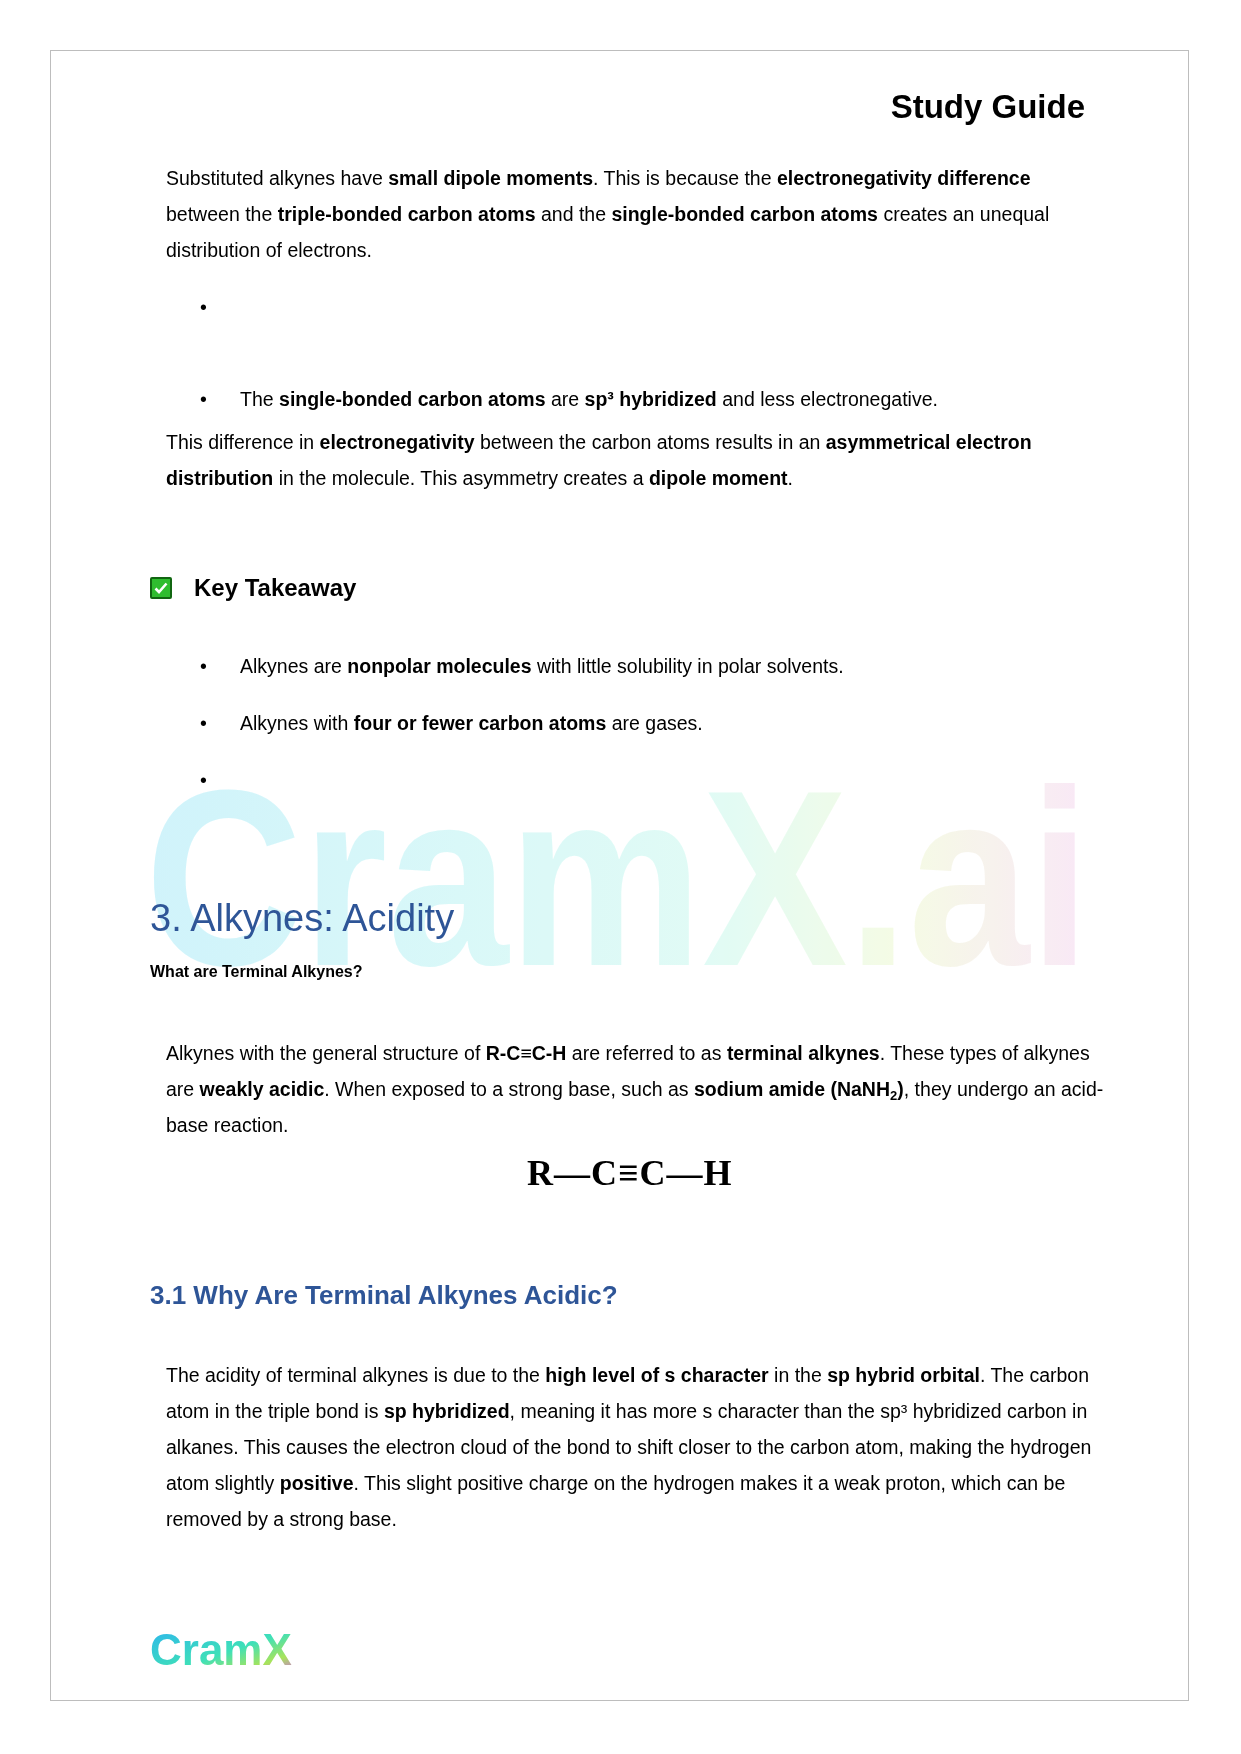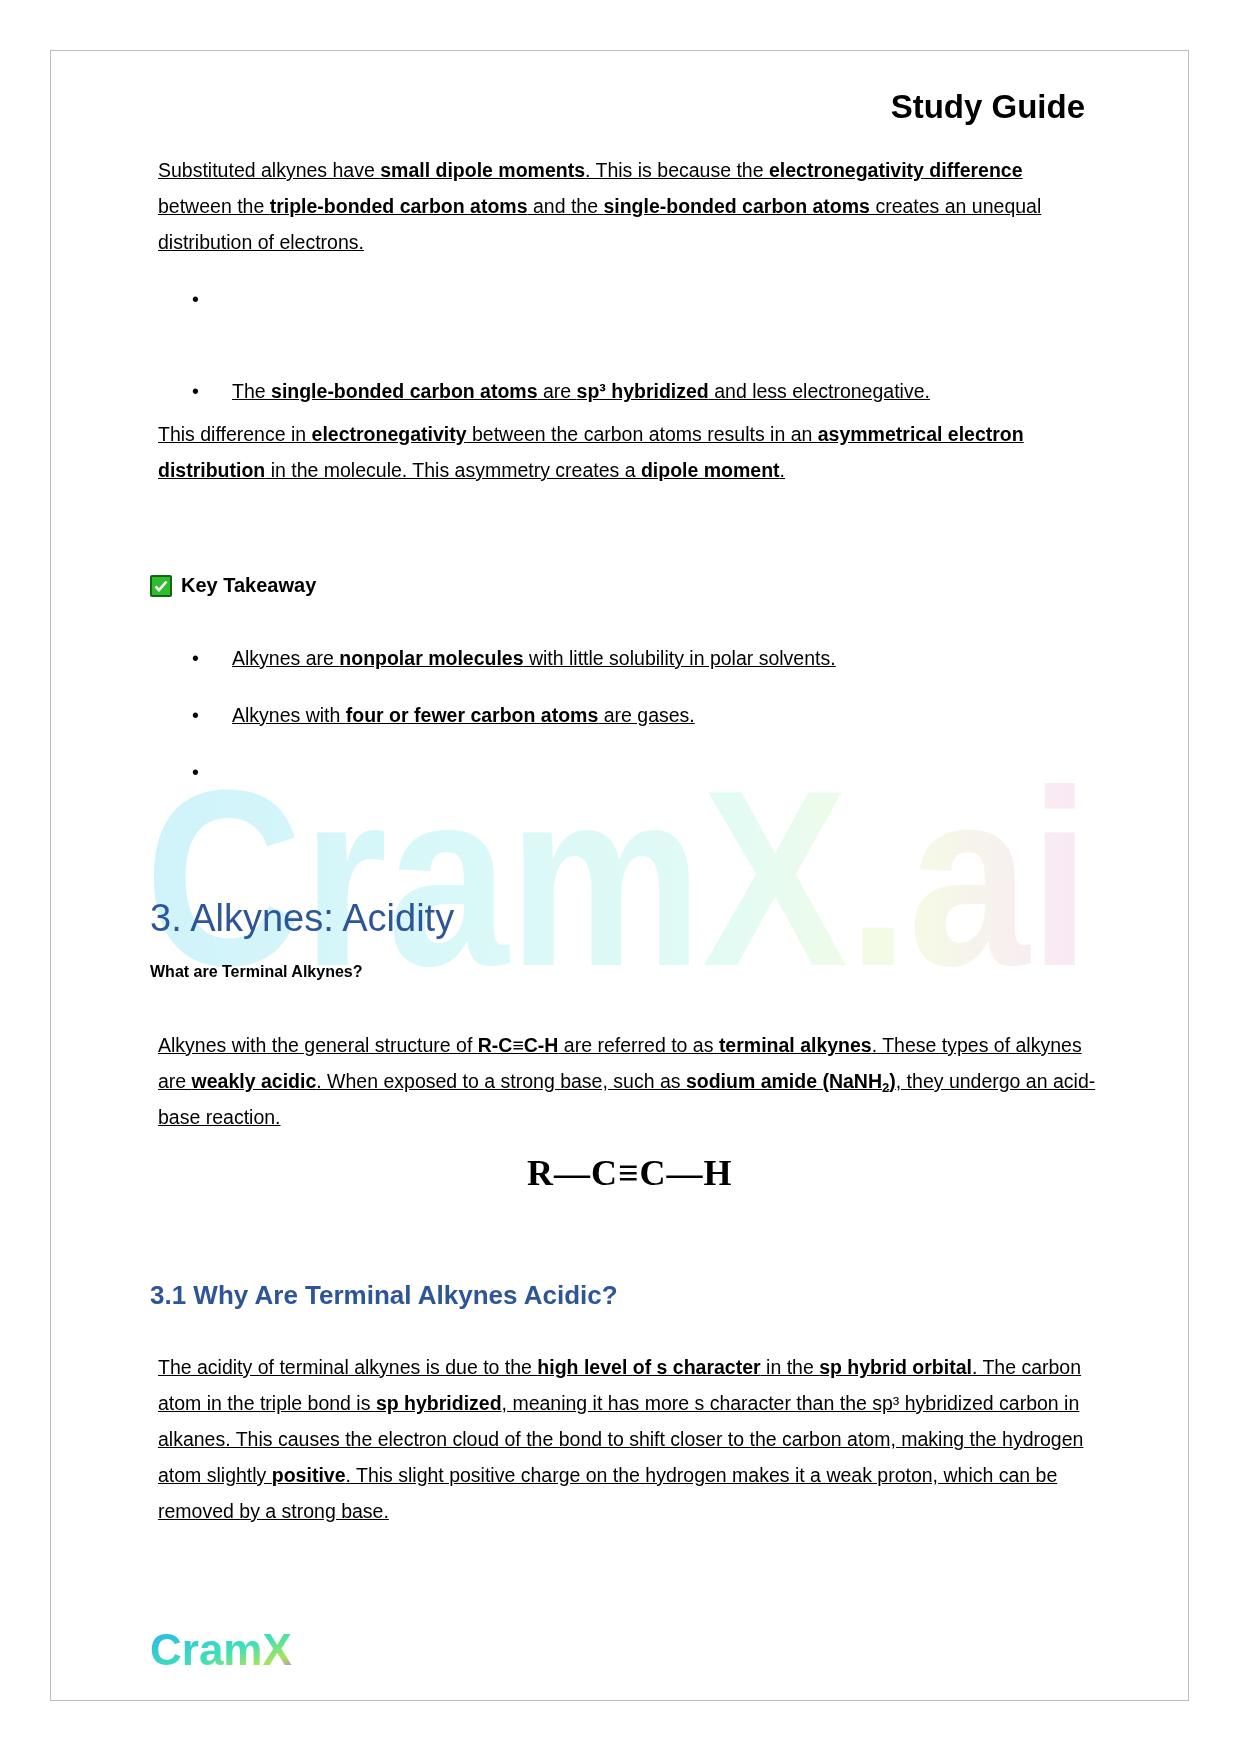--- a/index.html
+++ b/index.html
@@ -1,25 +1,25 @@
 <!DOCTYPE html>
 <html><head>
 <meta charset="utf-8">
 <style>
   html, body { margin: 0; padding: 0; background: #ffffff; }
   body { width: 1241px; height: 1754px; position: relative; overflow: hidden; font-family: "Liberation Sans", sans-serif; color: #000; }
   .page-border { position: absolute; left: 50px; top: 50px; width: 1139px; height: 1651px; border: 1px solid #bdbdbd; box-sizing: border-box; }
   .header-title { position: absolute; right: 156px; top: 88px; font-size: 33px; font-weight: bold; font-family: "Liberation Sans", sans-serif; }
-  p, .bullet { font-size: 19.5px; line-height: 36px; margin: 8px; text-decoration: underline; }
+  p, .bullet { font-size: 19.5px; line-height: 36px; margin: 16px; }
   .para { position: absolute; left: 150px; width: 940px; }
   .bullet { position: absolute; left: 150px; width: 940px; padding-left: 74px; box-sizing: border-box; }
   .bullet .dot { position: absolute; left: 34px; top: 0; }
   b { font-weight: bold; }
   sub { font-size: 13px; vertical-align: -4px; line-height: 0; }
-  .key-heading { position: absolute; left: 150px; top: 574px; font-size: 20px; font-weight: bold; display: flex; align-items: center; gap: 9px; }
+  .key-heading { position: absolute; left: 150px; top: 574px; font-size: 24px; font-weight: bold; display: flex; align-items: center; gap: 22px; }
   .check-icon { width: 22px; height: 22px; background: #2fbd2f; border: 2px solid #116611; box-sizing: border-box; display: flex; align-items: center; justify-content: center; border-radius: 2px; }
   .h2 { position: absolute; left: 150px; font-family: "Liberation Sans", sans-serif; color: #2e5597; }
   .h2.big { font-size: 38px; top: 897px; }
   .h2.mid { font-size: 26px; font-weight: bold; top: 1280px; }
   .subhead { position: absolute; left: 150px; top: 963px; font-size: 16px; font-weight: bold; }
   .formula { position: absolute; left: 527px; top: 1152px; font-family: Liberation Serif, serif; font-weight: bold; font-size: 36px; letter-spacing: 1px; }
   .watermark { position: absolute; left: 145px; top: 760px; width: 945px; height: 230px; pointer-events: none; }
   .logo { position: absolute; left: 150px; top: 1623px; }
 </style>
 </head>

